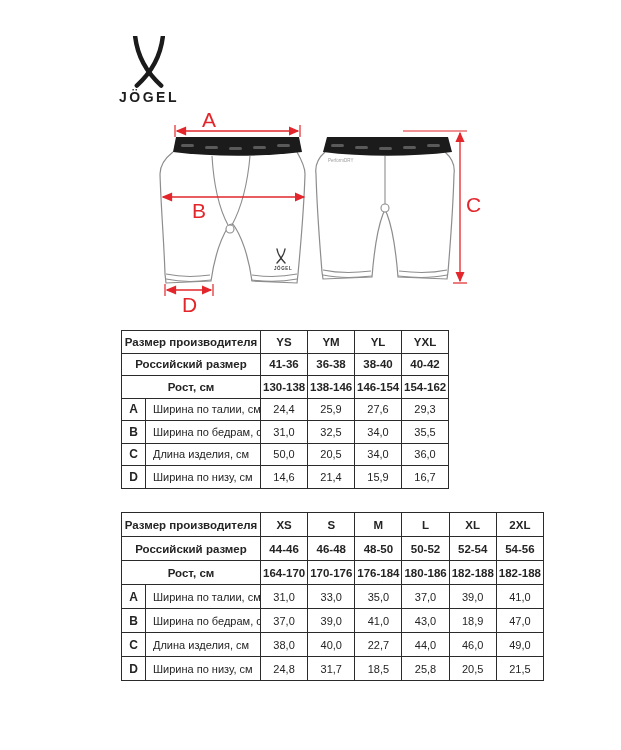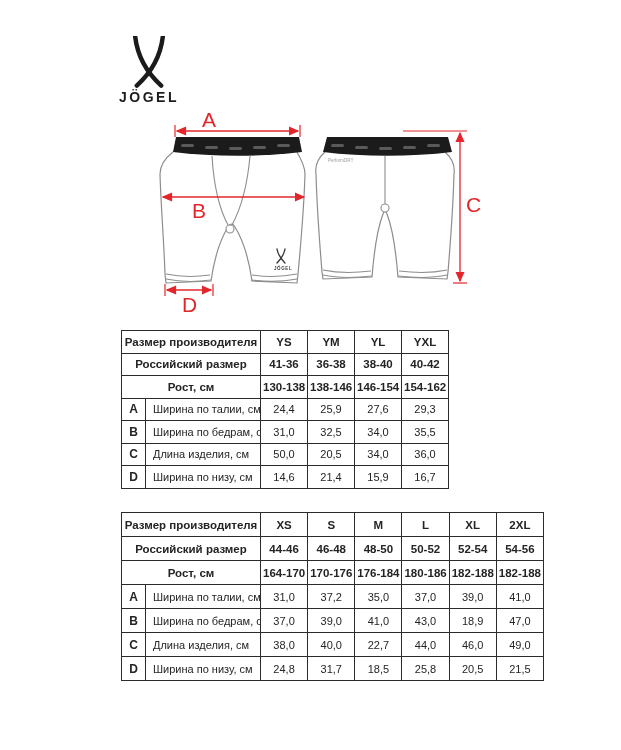--- a/index.html
+++ b/index.html
@@ -237,21 +237,21 @@
       <td>170-176</td>
       <td>176-184</td>
       <td>180-186</td>
       <td>182-188</td>
       <td>182-188</td>
     </tr>
     <tr>
       <td class="letter">A</td>
       <td class="lbl">Ширина по талии, см</td>
       <td>31,0</td>
-      <td>37,2</td>
+      <td>33,0</td>
       <td>35,0</td>
       <td>37,0</td>
       <td>39,0</td>
       <td>41,0</td>
     </tr>
     <tr>
       <td class="letter">B</td>
       <td class="lbl">Ширина по бедрам, см</td>
       <td>37,0</td>
       <td>39,0</td>

